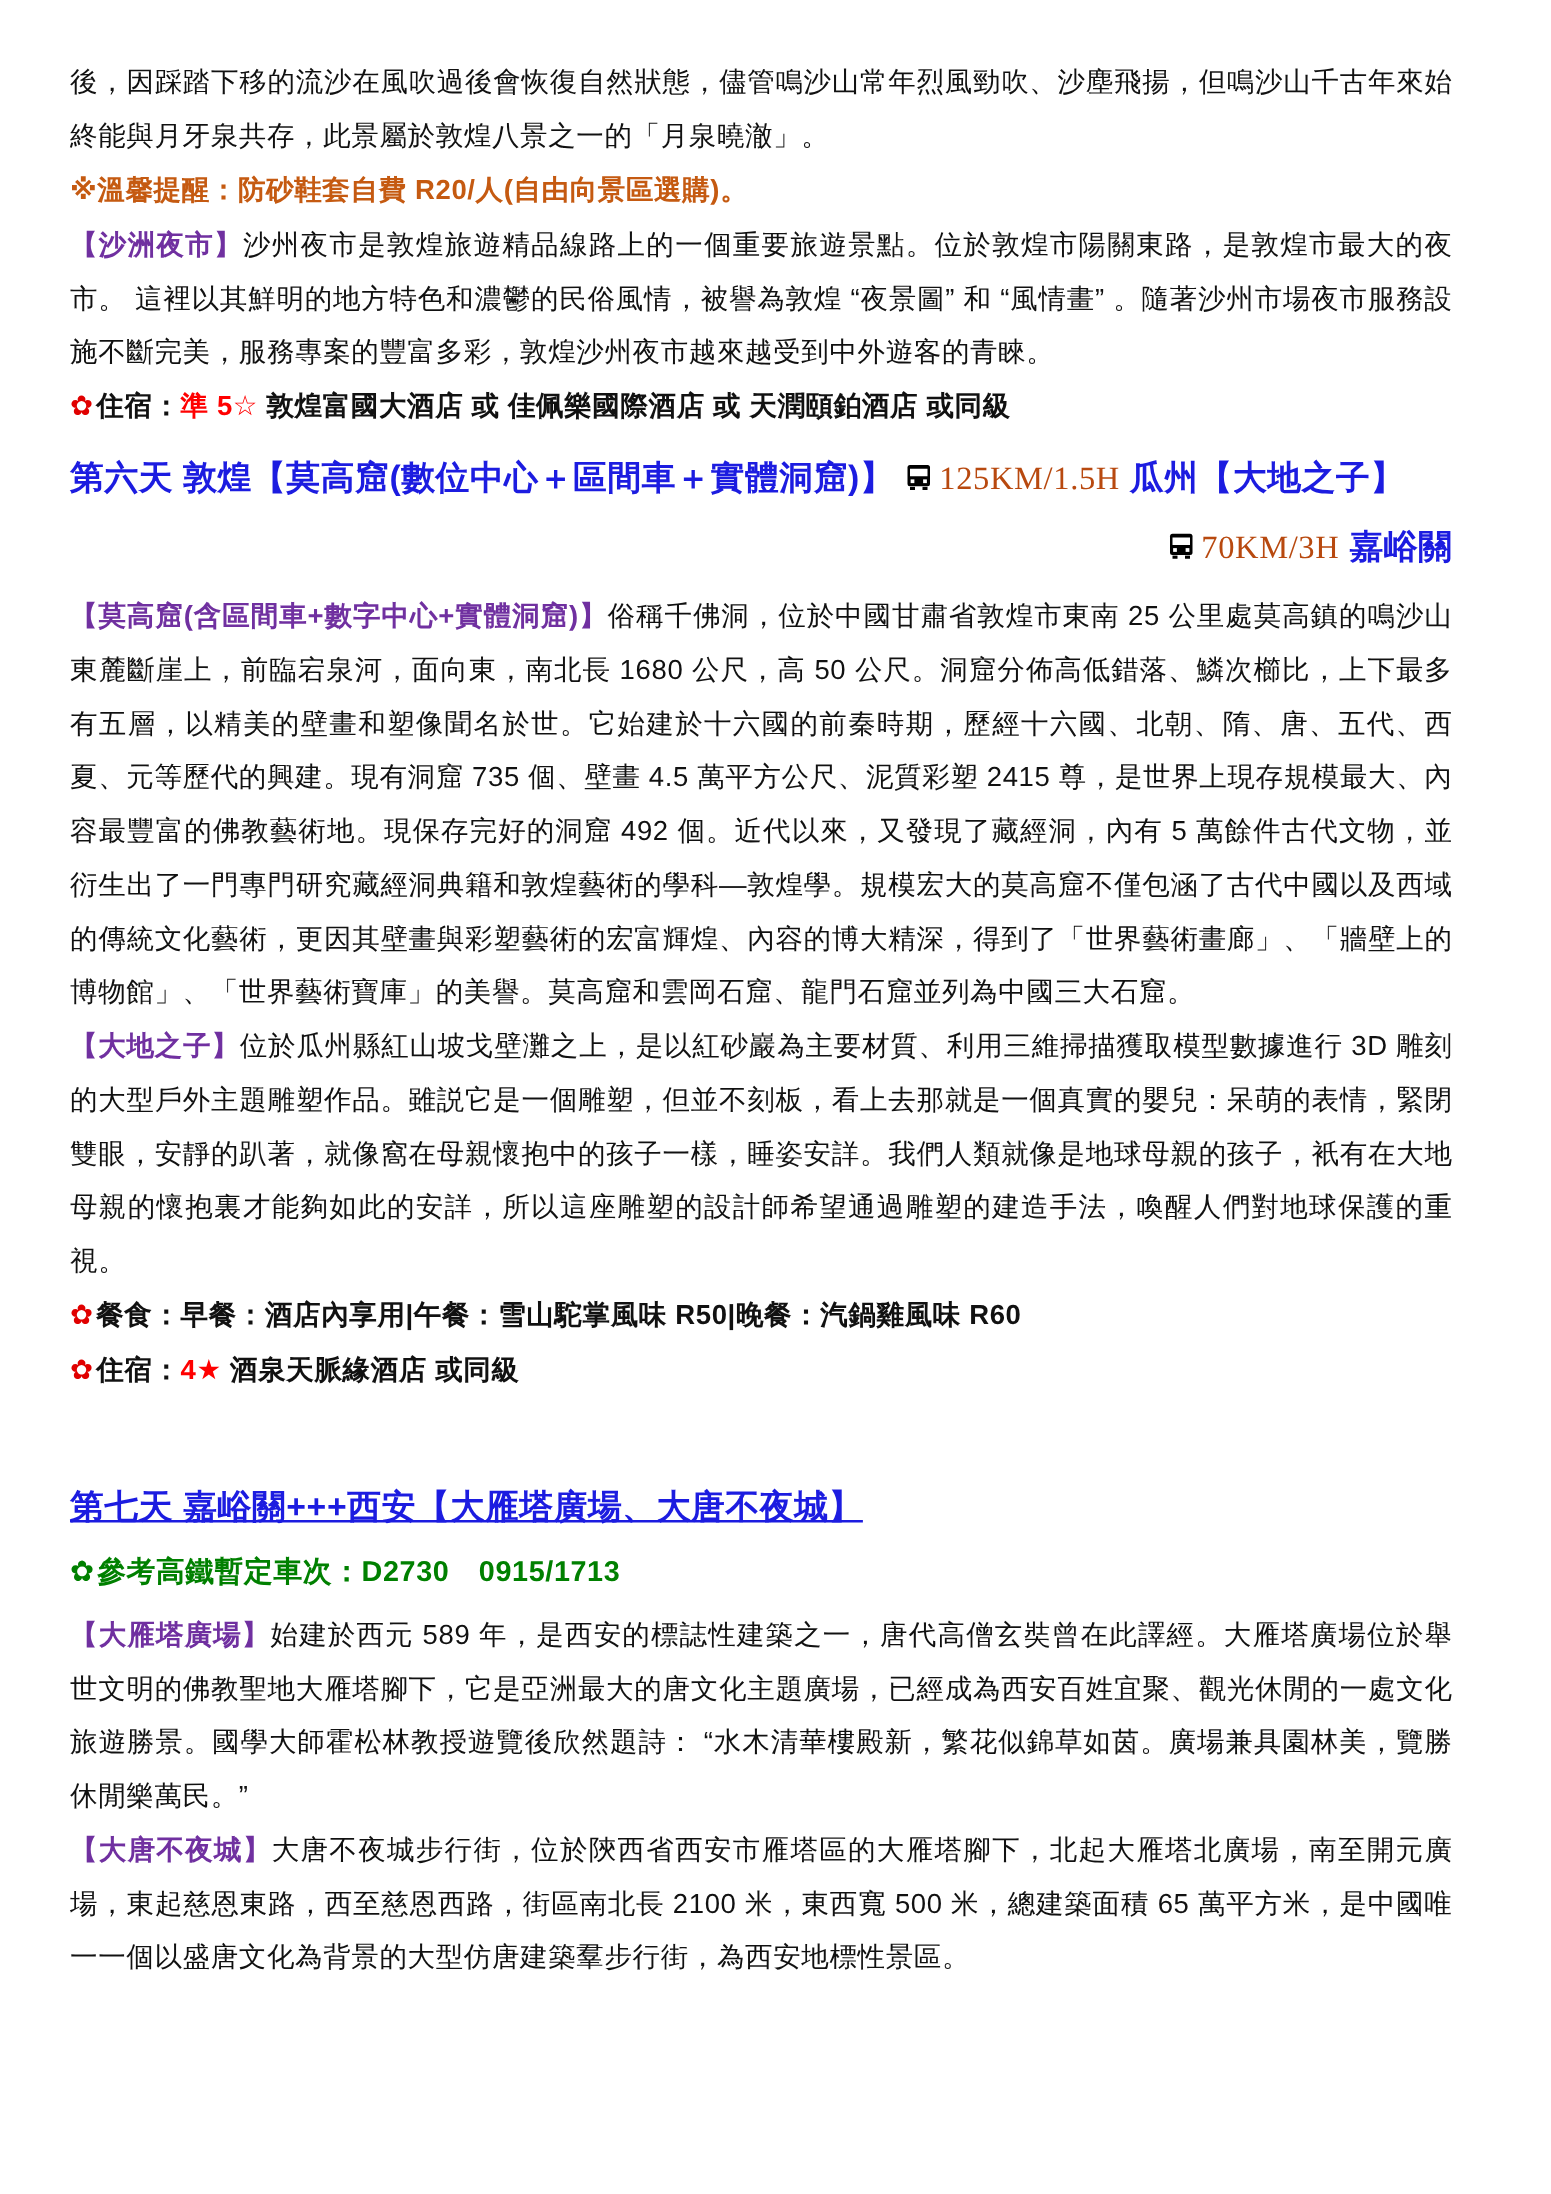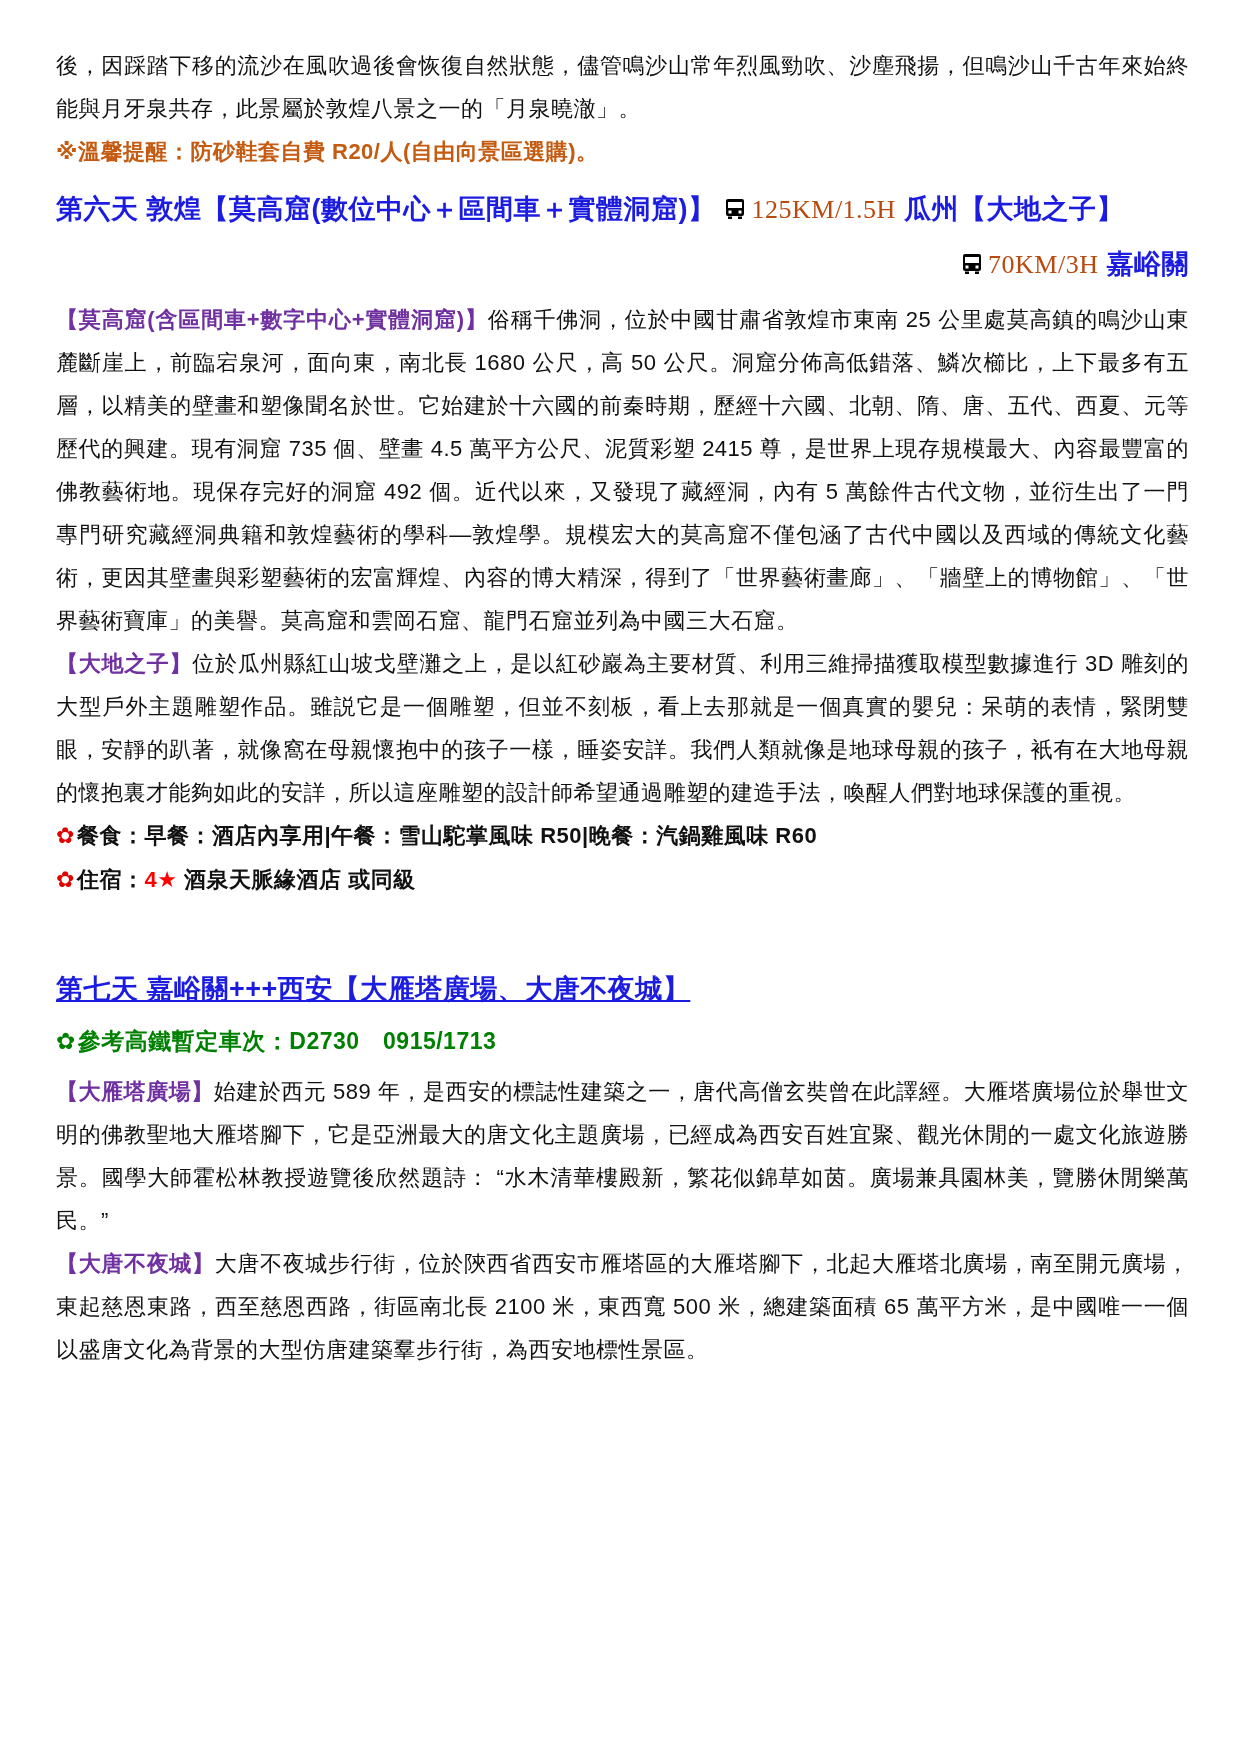--- a/index.html
+++ b/index.html
@@ -2,21 +2,21 @@
 <html><head>
 <meta charset="utf-8">
 <style>
   html,body { margin:0; padding:0; background:#ffffff; }
   body {
     width:1241px; height:1755px;
     font-family:"Liberation Sans","DejaVu Sans",sans-serif;
     color:#111111;
     overflow:hidden;
   }
-  .content { padding:44px 52px 0 56px; }
+  .content { padding:44px 79px 0 56px; }
 
   p.para {
     font-size:22px; line-height:43px;
     text-align:justify; margin:0;
     letter-spacing:0.5px;
   }
   .ptitle { color:#7030A0; font-weight:bold; }
 
   .reminder {
     color:#C55A11; font-weight:bold;
@@ -60,22 +60,28 @@
 <div class="content">
 
   <p class="para">
     <span>後，因踩踏下移的流沙在風吹過後會恢復自然狀態，儘管鳴沙山常年烈風勁吹、沙塵飛揚，但鳴沙山千古年來始終能與月牙泉共存，此景屬於敦煌八景之一的「月泉曉澈」。</span>
   </p>
 
   <p class="reminder">
     <span>※溫馨提醒：防砂鞋套自費 R20/人(自由向景區選購)。</span>
   </p>
 
+  <p class="para">
+    <span class="ptitle">【沙洲夜市】</span><span>沙州夜市是敦煌旅遊精品線路上的一個重要旅遊景點。位於敦煌市陽關東路，是敦煌市最大的夜市。 這裡以其鮮明的地方特色和濃鬱的民俗風情，被譽為敦煌 “夜景圖” 和 “風情畫” 。隨著沙州市場夜市服務設施不斷完美，服務專案的豐富多彩，敦煌沙州夜市越來越受到中外遊客的青睞。</span>
+  </p>
 
 
+  <p class="meal-line">
+    <span class="flower">✿</span><span>住宿：</span><span class="grade">準 5☆</span><span> 敦煌富國大酒店 或 佳佩樂國際酒店 或 天潤頤鉑酒店 或同級</span>
+  </p>
 
   <div class="day-header">
     <span>第六天 敦煌【莫高窟(數位中心＋區間車＋實體洞窟)】</span><span class="bus"><svg width="24" height="24" viewBox="0 0 24 24">
           <rect x="3" y="2" width="18" height="17" rx="2" fill="#000"></rect>
           <rect x="5" y="5" width="14" height="6" fill="#fff"></rect>
           <rect x="5.5" y="13.5" width="3" height="3" fill="#fff"></rect>
           <rect x="15.5" y="13.5" width="3" height="3" fill="#fff"></rect>
           <rect x="5" y="19.5" width="4" height="2.5" fill="#000"></rect>
           <rect x="15" y="19.5" width="4" height="2.5" fill="#000"></rect>
         </svg></span><span class="dist">125KM/1.5H</span><span> 瓜州【大地之子】</span>

